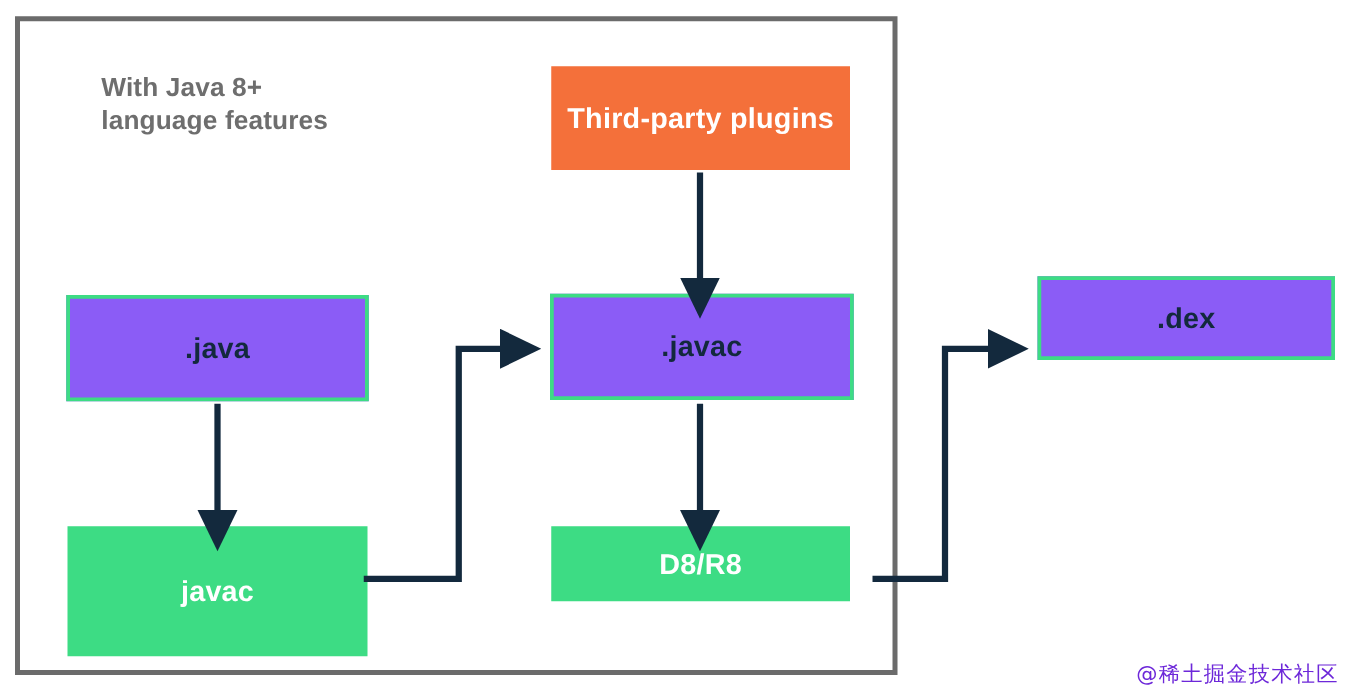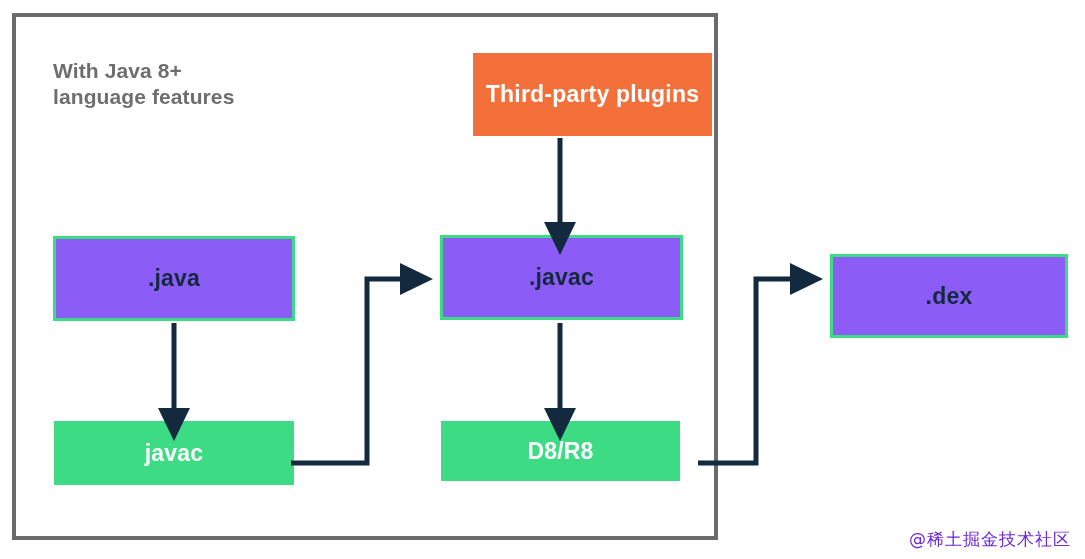--- a/index.html
+++ b/index.html
@@ -30,20 +30,21 @@
   }
   
   .note {
     position: absolute;
     color: #6e6e6e;
     font-weight: bold;
     font-size: 21px;
     line-height: 26px;
     letter-spacing: 0.1px;
     white-space: pre;
+    margin-left: 28px;
   }
   #note-java8 {
     left: 53px;
     top: 58px;
   }
   #note-desugared {
     left: 868px;
     top: 190px;
     width: 200px;
     text-align: right;
@@ -67,25 +68,25 @@
   .node.filled-green {
     background: #3ddc84;
     border: none;
     color: #ffffff;
   }
   .node.filled-orange {
     background: #f4703a;
     border: none;
     color: #ffffff;
   }
-  #node-third-party { left: 441px; top: 53px;  width: 239px; height: 83px; margin-left: 32px; }
+  #node-third-party { left: 441px; top: 53px;  width: 239px; height: 83px; }
   #node-java        { left: 53px;  top: 236px; width: 242px; height: 85px; }
   #node-class       { left: 440px; top: 235px; width: 243px; height: 85px; }
-  #node-dex         { left: 830px; top: 254px; width: 238px; height: 84px; justify-content: center; }
-  #node-javac       { left: 54px;  top: 421px; width: 240px; height: 64px; }
+  #node-dex         { left: 830px; top: 221px; width: 238px; height: 67px; justify-content: center; }
+  #node-javac       { left: 54px;  top: 421px; width: 240px; height: 104px; }
   #node-d8r8        { left: 441px; top: 421px; width: 239px; height: 60px; }
 
   
   #wires {
     position: absolute;
     left: 0;
     top: 0;
     width: 1085px;
     height: 559px;
     pointer-events: none;

